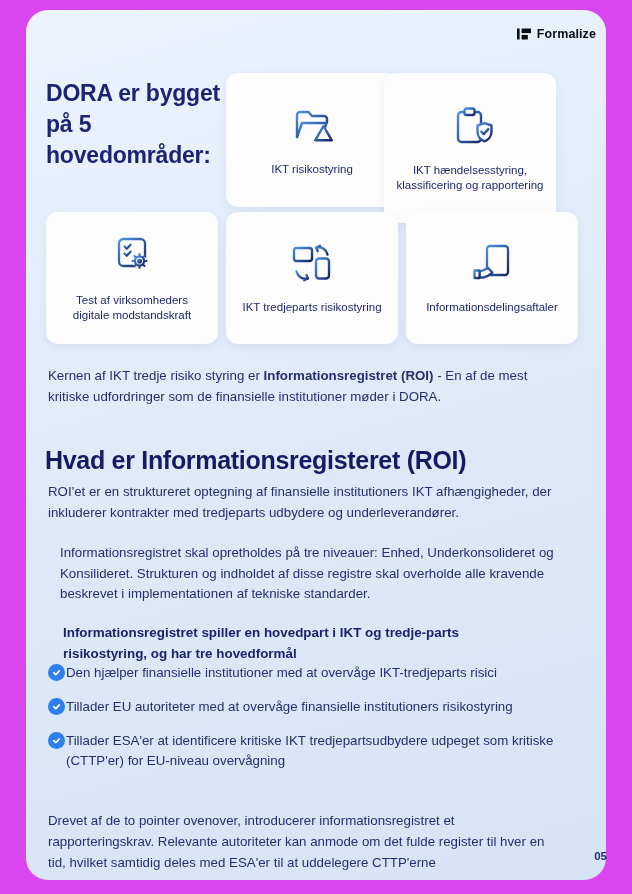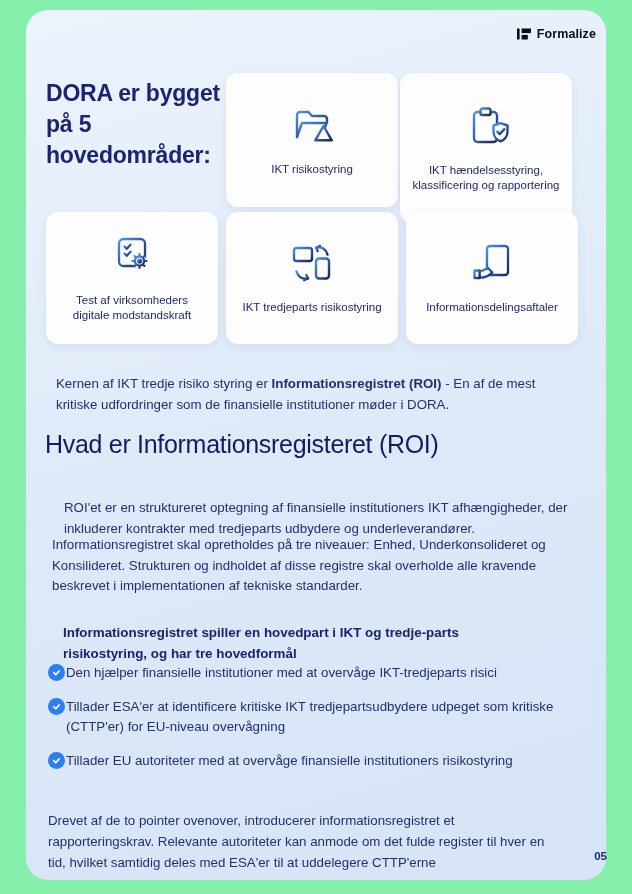--- a/index.html
+++ b/index.html
@@ -1,17 +1,17 @@
 <!DOCTYPE html>
 <html><head>
 <meta charset="utf-8">
 <style>
   html,body{margin:0;padding:0;background:#ffffff;}
   .canvas{
-    position:relative;width:632px;height:894px;background:#86efac;
+    position:relative;width:632px;height:894px;background:#d946ef;
     font-family:"Liberation Sans",sans-serif;overflow:hidden;
   }
   .page{
     position:absolute;left:26px;top:10px;width:580px;height:870px;
     border-radius:22px;
     background:linear-gradient(165deg,#ecf3fd 0%,#dde9f8 55%,#d6e4f6 100%);
   }
   .brand{
     position:absolute;top:27px;right:36px;display:flex;align-items:center;gap:6px;
     color:#0b0d12;font-size:12.5px;font-weight:700;letter-spacing:.1px;
@@ -21,30 +21,30 @@
     font-size:23px;line-height:31px;font-weight:700;color:#1a2472;letter-spacing:-.2px;
   }
   .card{
     position:absolute;width:172px;background:#fdfdfe;border-radius:12px;
     box-shadow:0 3px 10px rgba(35,70,130,.08);
     display:flex;flex-direction:column;align-items:center;justify-content:center;
     gap:15px;padding:10px 12px;box-sizing:border-box;text-align:center;
   }
   .card .label{font-size:11.5px;line-height:15px;color:#1e2a6e;font-weight:500;}
   #card1{left:226px;top:73px;height:134px}
-  #card2{left:400px;top:73px;height:150px}
+  #card2{left:384px;top:73px;height:150px}
   #card3{left:46px;top:212px;height:132px}
   #card4{left:226px;top:212px;height:132px}
   #card5{left:406px;top:212px;height:132px}
   .body-text{font-size:13.3px;line-height:20.5px;color:#232f6f;}
   .kernen{position:absolute;left:48px;top:366px;width:502px;}
   .kernen b{font-weight:700;}
   .h1{
-    position:absolute;left:45px;top:430px;
-    font-size:25px;font-weight:400;color:#131c63;letter-spacing:-.3px;
+    position:absolute;left:45px;top:446px;
+    font-size:25px;font-weight:700;color:#131c63;letter-spacing:-.3px;
   }
   .p1{position:absolute;left:48px;top:482px;width:508px;}
   .p2{position:absolute;left:48px;top:531px;width:524px;}
   .subhead{
     position:absolute;left:51px;top:610px;width:478px;
     font-size:13.4px;line-height:21px;font-weight:700;color:#18246e;
   }
   .bullets{position:absolute;left:48px;top:663px;width:522px;display:flex;flex-direction:column;gap:14px;}
   .bullet{display:flex;gap:1px;align-items:flex-start;}
   .check{
@@ -175,52 +175,52 @@
         <path d="M26 12.5 h0.02 M30.5 12.5 h7.5"></path>
         <path d="M26 18 h0.02 M30.5 18 h7.5"></path>
         <path d="M26 23.5 h0.02 M30.5 23.5 h7.5"></path>
         <path d="M13.5 30.5 c3-.5 5.8-1.9 8.3-3.9 l4.5 5 c-2.6 2.5-6.3 4.3-9.3 4.9 h-3.5 z" fill="#fdfdfe"></path>
         <rect x="8.5" y="29.5" width="5" height="7.5" fill="#fdfdfe"></rect>
       </svg>
     </span>
     <span class="label">Informationsdelingsaftaler</span>
   </div>
 
-  <p class="kernen body-text" style="margin:8px"><span>Kernen af IKT tredje risiko styring er </span><b>Informationsregistret (ROI)</b><span> - En af de mest kritiske udfordringer som de finansielle institutioner møder i DORA.</span></p>
+  <p class="kernen body-text" style="margin:0"><span>Kernen af IKT tredje risiko styring er </span><b>Informationsregistret (ROI)</b><span> - En af de mest kritiske udfordringer som de finansielle institutioner møder i DORA.</span></p>
 
   <h1 class="h1" style="margin:0">Hvad er Informationsregisteret (ROI)</h1>
 
-  <p class="p1 body-text" style="margin:16px">ROI'et er en struktureret optegning af finansielle institutioners IKT afhængigheder, der inkluderer kontrakter med tredjeparts udbydere og underleverandører.</p>
-  <p class="p2 body-text" style="margin:4px">Informationsregistret skal opretholdes på tre niveauer: Enhed, Underkonsolideret og Konsilideret. Strukturen og indholdet af disse registre skal overholde alle kravende beskrevet i implementationen af tekniske standarder.</p>
+  <p class="p1 body-text" style="margin:0">ROI'et er en struktureret optegning af finansielle institutioners IKT afhængigheder, der inkluderer kontrakter med tredjeparts udbydere og underleverandører.</p>
+  <p class="p2 body-text" style="margin:12px">Informationsregistret skal opretholdes på tre niveauer: Enhed, Underkonsolideret og Konsilideret. Strukturen og indholdet af disse registre skal overholde alle kravende beskrevet i implementationen af tekniske standarder.</p>
 
   <p class="subhead" style="margin:12px">Informationsregistret spiller en hovedpart i IKT og tredje-parts risikostyring, og har tre hovedformål</p>
 
   <div class="bullets">
     <div class="bullet">
       <span class="check">
         <svg width="11" height="11" viewBox="0 0 12 12">
             <path d="M3 6.2 L5.2 8.4 L9 4.2" stroke="#ffffff" stroke-width="1.8" fill="none" stroke-linecap="round" stroke-linejoin="round"></path>
           </svg>
       </span>
       <span class="btext">Den hjælper finansielle institutioner med at overvåge IKT-tredjeparts risici</span>
     </div>
     <div class="bullet">
       <span class="check">
         <svg width="11" height="11" viewBox="0 0 12 12">
             <path d="M3 6.2 L5.2 8.4 L9 4.2" stroke="#ffffff" stroke-width="1.8" fill="none" stroke-linecap="round" stroke-linejoin="round"></path>
           </svg>
       </span>
-      <span class="btext">Tillader ESA'er at identificere kritiske IKT tredjepartsudbydere udpeget som kritiske (CTTP'er) for EU-niveau overvågning</span>
+      <span class="btext">Tillader EU autoriteter med at overvåge finansielle institutioners risikostyring</span>
     </div>
     <div class="bullet">
       <span class="check">
         <svg width="11" height="11" viewBox="0 0 12 12">
             <path d="M3 6.2 L5.2 8.4 L9 4.2" stroke="#ffffff" stroke-width="1.8" fill="none" stroke-linecap="round" stroke-linejoin="round"></path>
           </svg>
       </span>
-      <span class="btext">Tillader EU autoriteter med at overvåge finansielle institutioners risikostyring</span>
+      <span class="btext">Tillader ESA'er at identificere kritiske IKT tredjepartsudbydere udpeget som kritiske (CTTP'er) for EU-niveau overvågning</span>
     </div>
   </div>
 
   <p class="outro body-text" style="margin:0">Drevet af de to pointer ovenover, introducerer informationsregistret et rapporteringskrav. Relevante autoriteter kan anmode om det fulde register til hver en tid, hvilket samtidig deles med ESA'er til at uddelegere CTTP'erne</p>
 
   <div class="pagenum">05</div>
 </div>
 
 </body></html>

